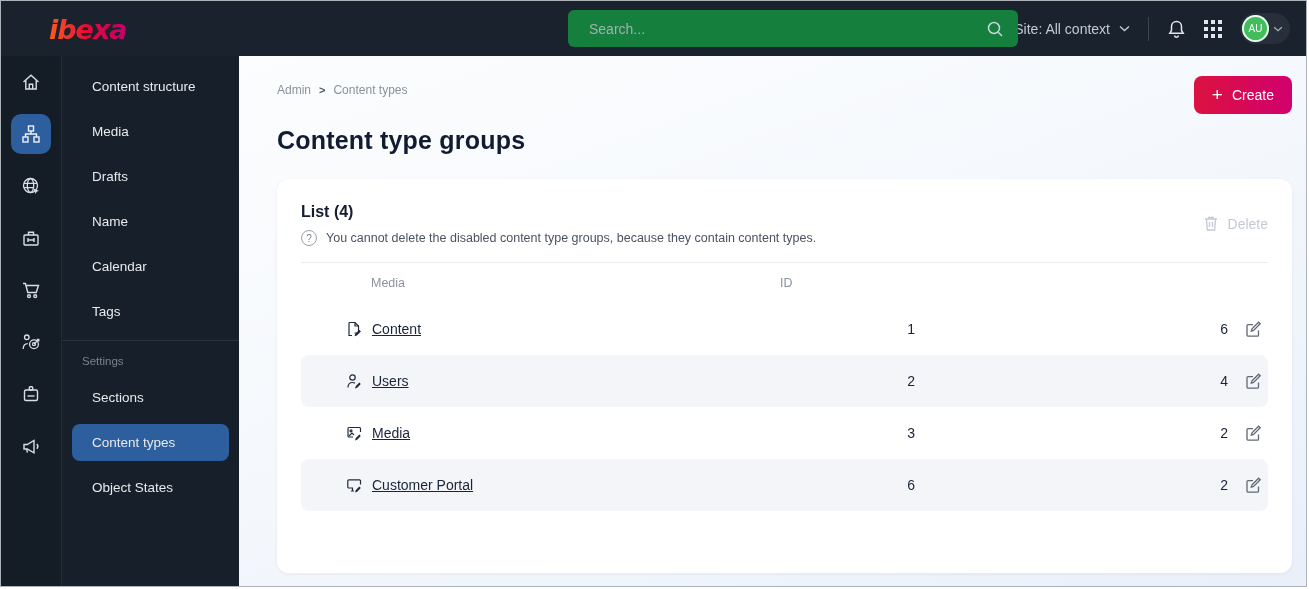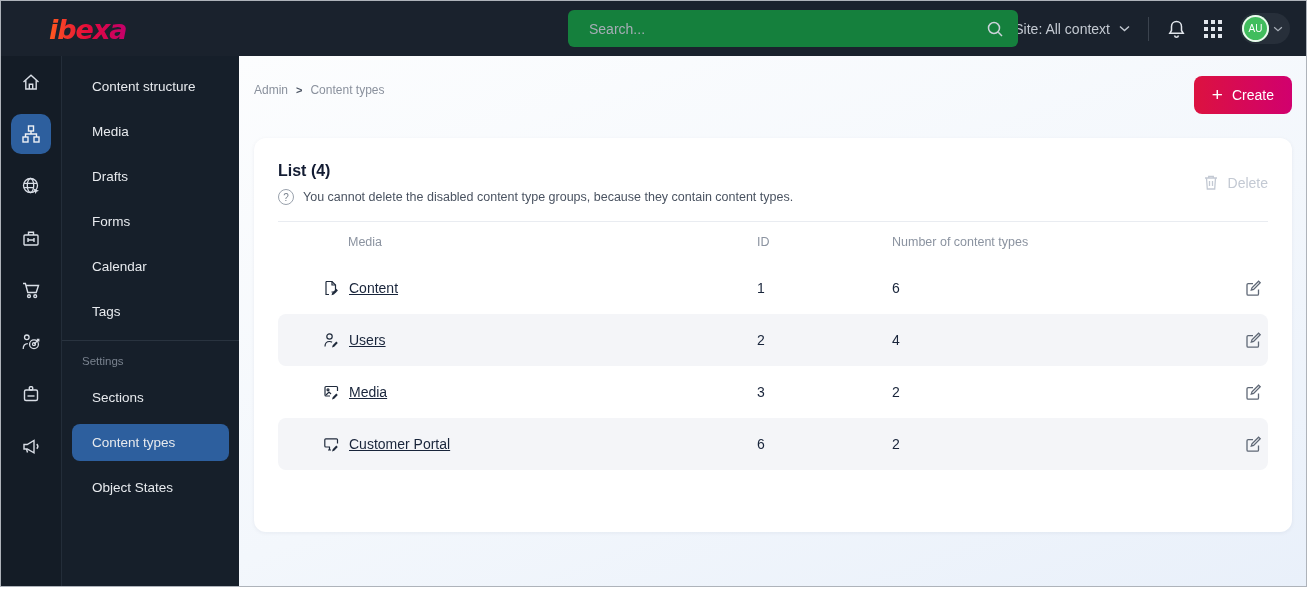--- a/index.html
+++ b/index.html
@@ -25,41 +25,41 @@
   .rail { width:60px; flex:0 0 60px; background:var(--rail-bg); display:flex; flex-direction:column; align-items:center; padding-top:6px; gap:12px; }
   .rail-btn { width:40px; height:40px; border:none; background:transparent; border-radius:10px; display:flex; align-items:center; justify-content:center; cursor:pointer; }
   .rail-btn.active { background:var(--active-blue); }
   .menu { width:178px; flex:0 0 178px; background:var(--menu-bg); border-left:1px solid #232d39; padding-top:12px; }
   .menu-item { color:#e7eaee; font-size:13.5px; padding:11px 10px 11px 20px; margin:0 10px 8px 10px; border-radius:8px; cursor:pointer; }
   .menu-sep { border-top:1px solid #29333f; margin:10px 0 14px 0; }
   .menu-label { color:#79828e; font-size:11.5px; padding:0 20px; margin-bottom:12px; }
   .menu-item.active { background:var(--active-blue); }
 
   
-  .main { flex:1; background:linear-gradient(160deg,#fcfdfe 0%,#f3f7fc 55%,#e9f0fa 100%); padding:20px 14px 0 15px; overflow:hidden; }
+  .main { flex:1; background:linear-gradient(160deg,#fcfdfe 0%,#f3f7fc 55%,#e9f0fa 100%); padding:20px 14px 0 38px; overflow:hidden; }
   .main-head { display:flex; justify-content:space-between; align-items:flex-start; }
   .breadcrumb { margin-top:7px; font-size:12px; color:#8a919d; display:flex; align-items:center; gap:8px; }
   .crumb-link { cursor:pointer; }
   .crumb-sep { color:#4d5665; font-weight:bold; font-size:11px; }
   .create-btn { height:38px; padding:0 18px; border:none; border-radius:8px; background:linear-gradient(90deg,var(--brand-red),var(--brand-pink)); color:#fff; font-size:14px; display:flex; align-items:center; gap:9px; cursor:pointer; font-family:"Liberation Sans", sans-serif; }
   .create-btn .plus { font-size:19px; font-weight:400; line-height:1; margin-top:-2px; }
   h1.page-title { margin-top:12px; font-size:25px; font-weight:bold; color:#111c33; letter-spacing:.2px; }
 
   .card { margin-top:24px; background:#fff; border-radius:12px; box-shadow:0 1px 4px rgba(25,40,70,.06); padding:24px; height:394px; }
   .card-head { display:flex; justify-content:space-between; align-items:flex-end; }
   .list-title { font-size:16px; font-weight:bold; color:#131c33; }
   .help-line { margin-top:9px; display:flex; align-items:center; gap:9px; font-size:12.5px; color:#4a5361; }
   .q-icon { width:16px; height:16px; border-radius:50%; border:1px solid #9aa2ad; color:#79828e; font-size:10px; display:flex; align-items:center; justify-content:center; flex:0 0 16px; }
   .delete-btn { background:none; border:none; display:flex; align-items:center; gap:9px; color:var(--disabled-gray); font-size:14px; cursor:pointer; font-family:"Liberation Sans", sans-serif; align-self:flex-start; margin-top:12px; }
 
   .table { margin-top:16px; border-top:1px solid #e9ecf1; }
   .trow { display:grid; grid-template-columns:44px 435px 135px 1fr 40px; align-items:center; }
   .thead { height:40px; color:#8b93a0; font-size:12.5px; }
   .thead .col-name { padding-left:26px; }
-  .drow { height:52px; border-radius:8px; font-size:14px; color:#18243a; }
+  .drow { height:52px; border-radius:8px; font-size:14px; color:#18243a;text-align:right; }
   .drow:nth-child(odd) { background:#f4f5f8; }
   .checkbox { width:15px; height:15px; border-radius:3px; background:#dde1e8; margin-left:8px; cursor:pointer; }
   .name-cell { display:flex; align-items:center; gap:9px; color:#202b3c; }
   .name-link { color:#18243a; text-decoration:underline; cursor:pointer; font-weight:500; }
   .edit-btn { background:none; border:none; cursor:pointer; display:flex; justify-content:flex-end; padding-right:6px; }
 </style>
 </head>
 <body>
 
 <div class="screen">
@@ -189,21 +189,21 @@
             <path d="M6.5 14 l1 3.5"></path>
             <path d="M16.8 9 c1.2 1.3 1.2 3.5 0 4.8"></path>
           </svg>
       </button>
     </nav>
 
     <nav class="menu">
       <div class="menu-item">Content structure</div>
       <div class="menu-item">Media</div>
       <div class="menu-item">Drafts</div>
-      <div class="menu-item">Forms</div>
+      <div class="menu-item">Name</div>
       <div class="menu-item">Calendar</div>
       <div class="menu-item">Tags</div>
       <div class="menu-sep"></div>
       <div class="menu-label">Settings</div>
       <div class="menu-item">Sections</div>
       <div class="menu-item active">Content types</div>
       <div class="menu-item">Object States</div>
     </nav>
 
     <main class="main">
@@ -212,20 +212,21 @@
           <span class="crumb-link">Admin</span>
           <span class="crumb-sep">&gt;</span>
           <span>Content types</span>
         </div>
         <button class="create-btn">
           <span class="plus">+</span>
           <span>Create</span>
         </button>
       </div>
 
+      <h1 class="page-title">Content type groups</h1>
 
       <section class="card">
         <div class="card-head">
           <div>
             <div class="list-title">List (4)</div>
             <div class="help-line">
               <span class="q-icon">?</span>
               <span>You cannot delete the disabled content type groups, because they contain content types.</span>
             </div>
           </div>
@@ -236,21 +237,20 @@
             </svg>
             <span>Delete</span>
           </button>
         </div>
 
         <div class="table">
           <div class="trow thead">
             <div><span class="checkbox"></span></div>
             <div class="col-name">Media</div>
             <div>ID</div>
-            <div>Number of content types</div>
             <div></div>
           </div>
 
           <div class="trow drow">
             <div><span class="checkbox"></span></div>
             <div class="name-cell">
               <svg width="18" height="18" viewBox="0 0 18 18" fill="none" stroke="#202b3c" stroke-width="1.2">
                 <path d="M4 2.5 h6 l3.5 3.5 V13 h-4"></path>
                   <path d="M10 2.5 V6 h3.5"></path>
                   <path d="M4 2.5 V15.5 h3"></path>

